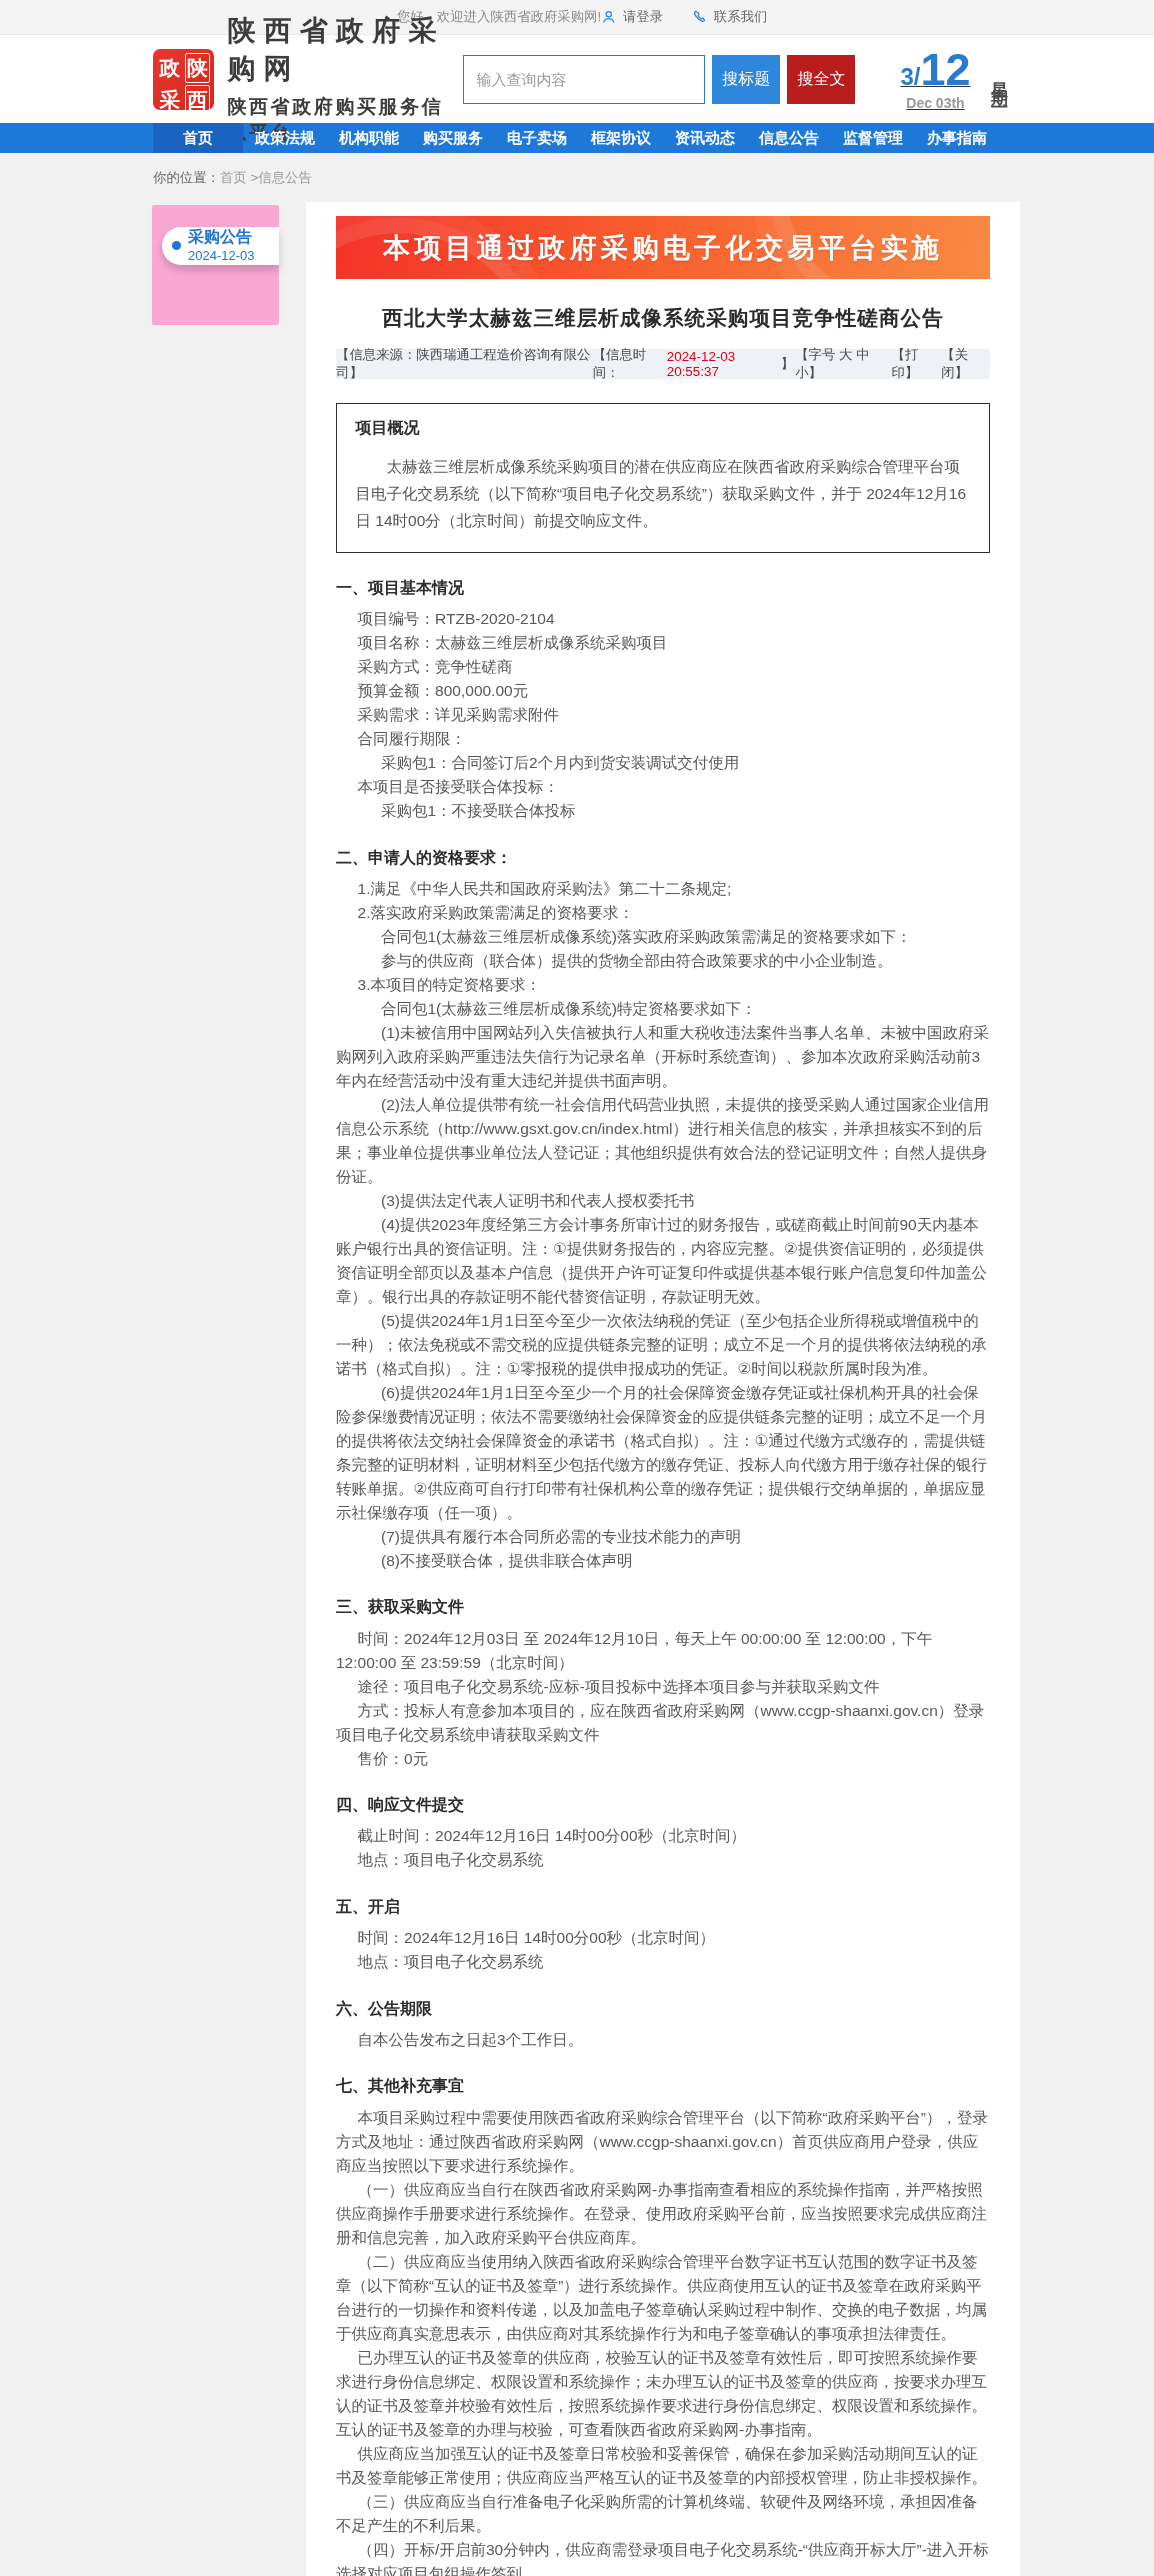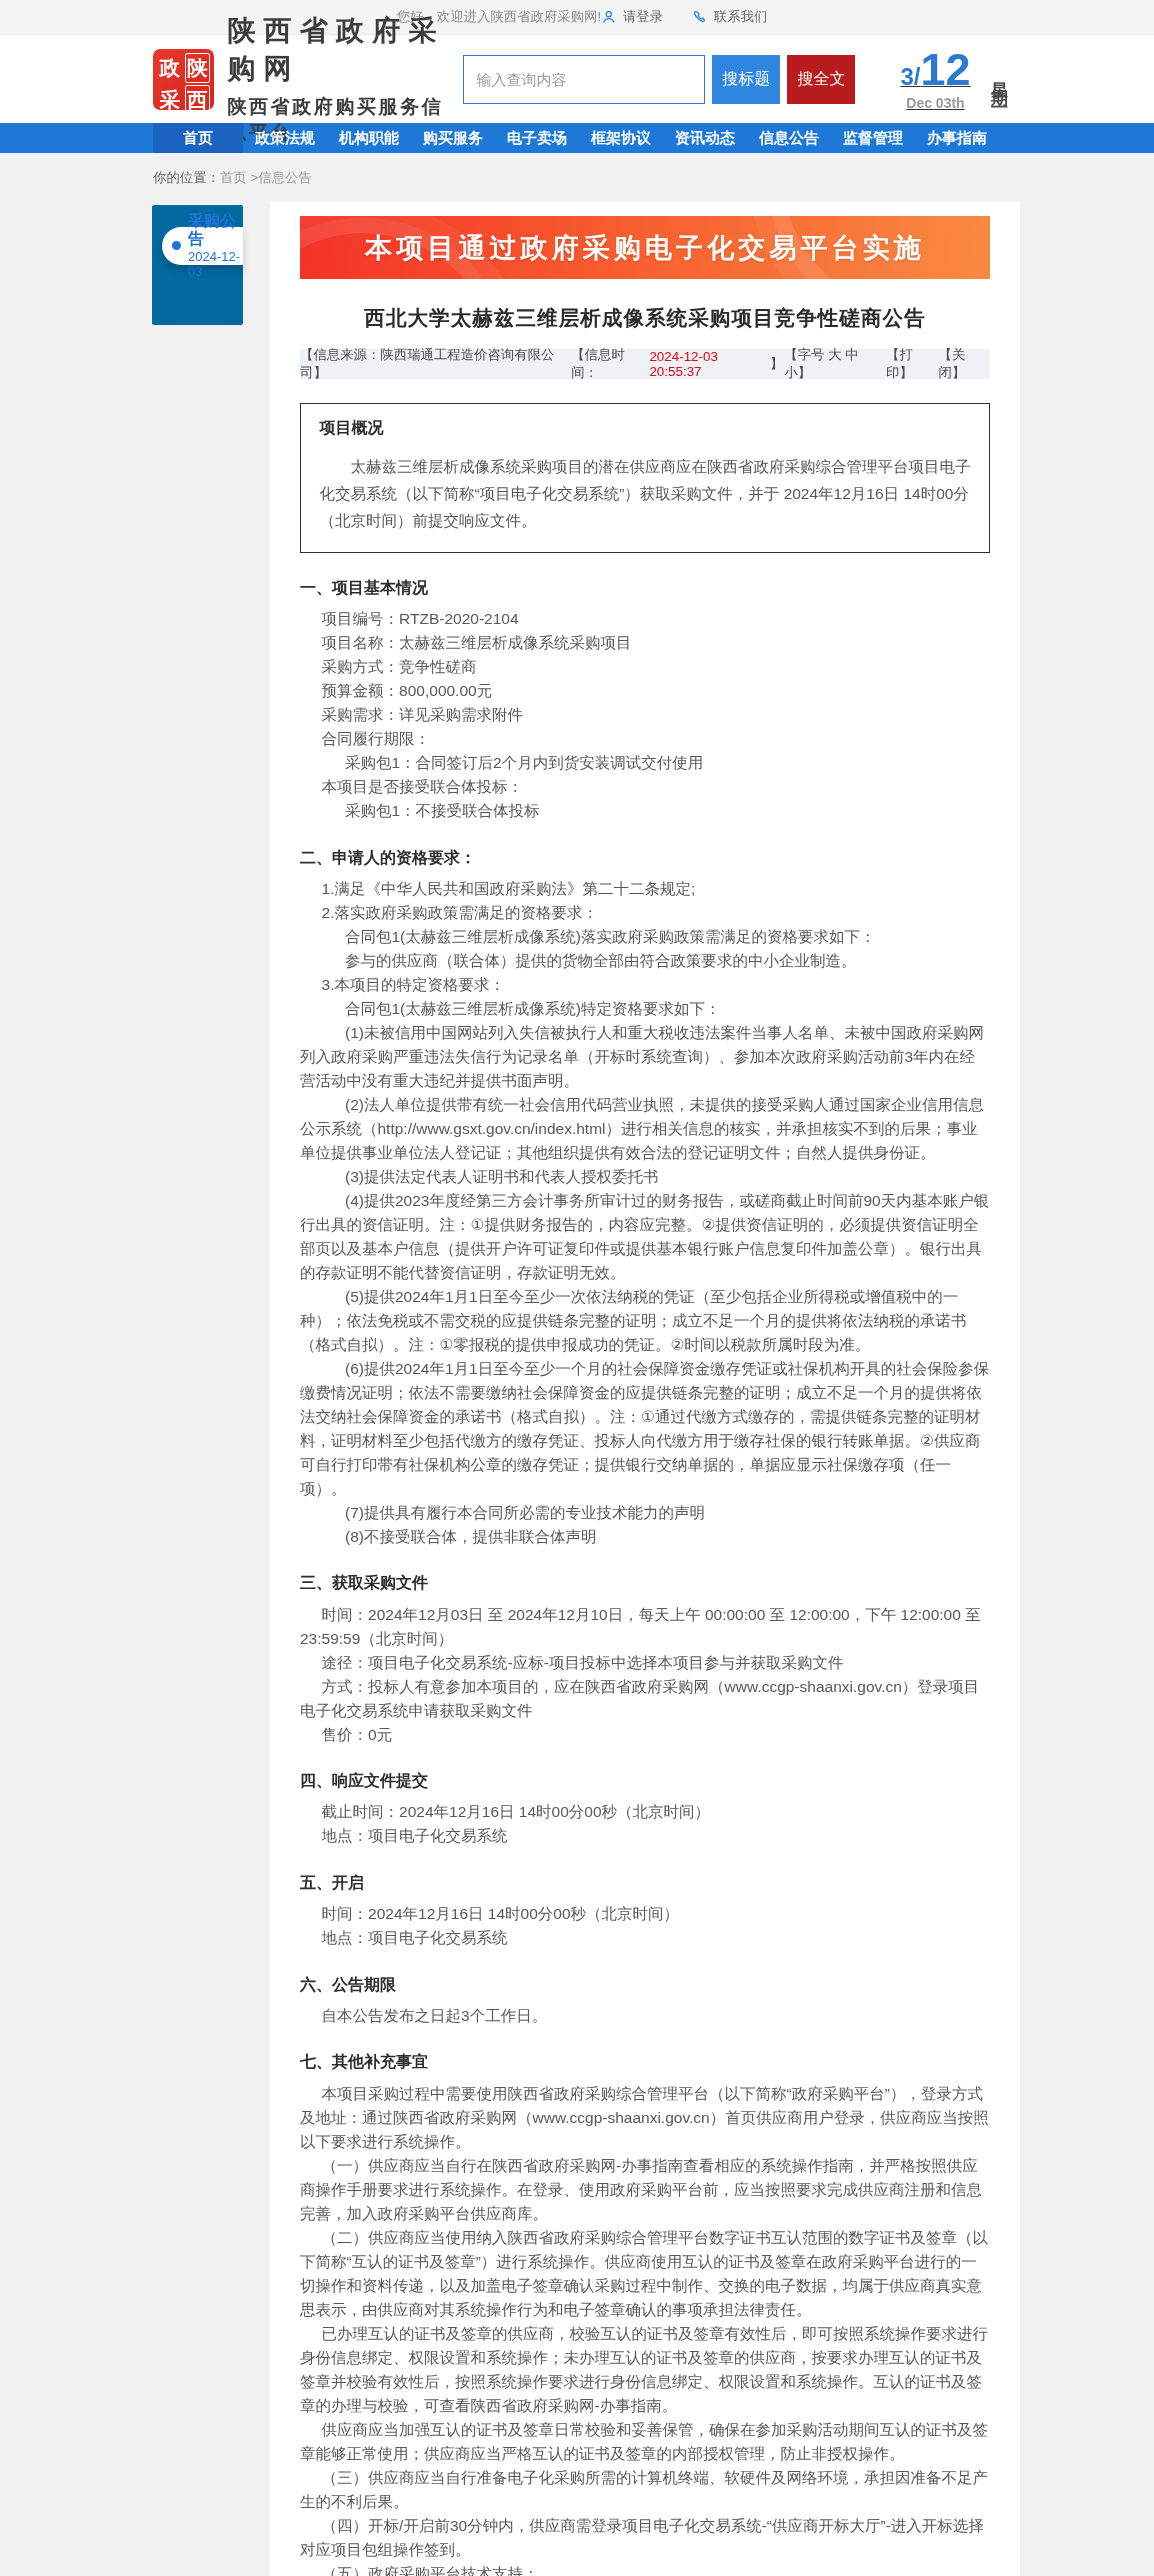--- a/index.html
+++ b/index.html
@@ -67,21 +67,21 @@
     padding:0 12px;cursor:pointer;font-weight:600;
   }
   .nav li.active{background:#1a63c0;padding:0 30px;}
   
   .breadcrumb{margin:0 143px 0 153px;padding:15.5px 0 12.4px;font-size:13.4px;color:#9a9a9a;}
   .breadcrumb .pfx{color:#666;}
   .breadcrumb .bc{cursor:pointer;}
   
   .contentrow{display:flex;align-items:flex-start;margin:3.1px 134px 0 152px;}
   .sidecard{
-    position:relative;width:91px;height:120px;background:#0369a1;border-radius:2.1px;
+    position:relative;width:127px;height:120px;background:#f9a8d4;border-radius:2.1px;
     flex-shrink:0;margin-top:3.1px;
   }
   .sidepill{
     position:absolute;left:10.3px;right:0;top:21.6px;height:38px;background:#fff;
     border-top-left-radius:19px;border-bottom-left-radius:19px;
     box-shadow:0 5.2px 8.2px rgba(0,0,0,.18);
     display:flex;align-items:center;padding-left:9.3px;gap:7.2px;cursor:pointer;
   }
   .pilldot{width:9.3px;height:9.3px;border-radius:50%;background:#2173d6;flex-shrink:0;}
   .pill-cat{font-size:16px;font-weight:bold;color:#2173d6;line-height:1.1;}

